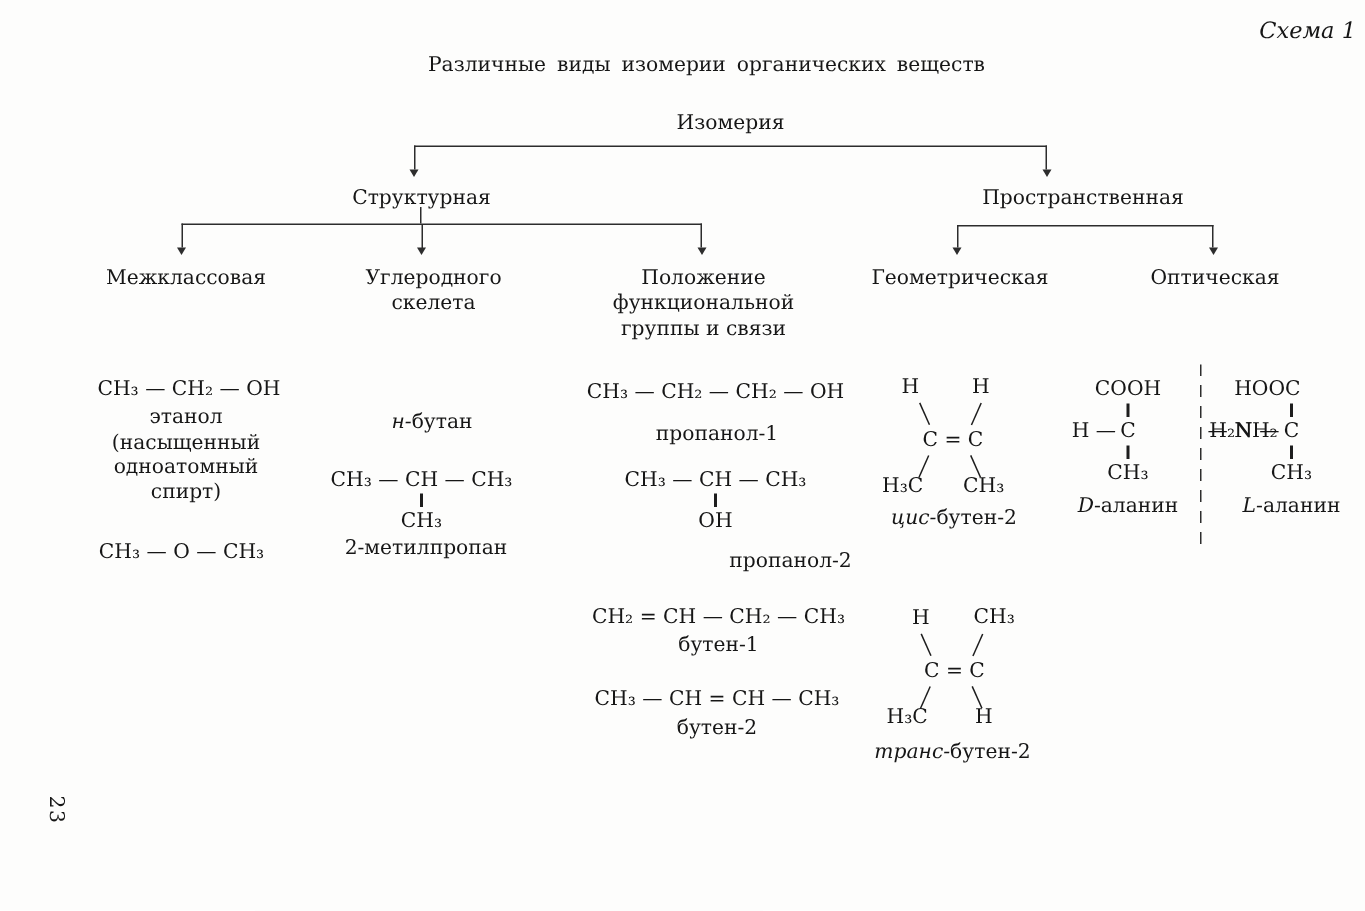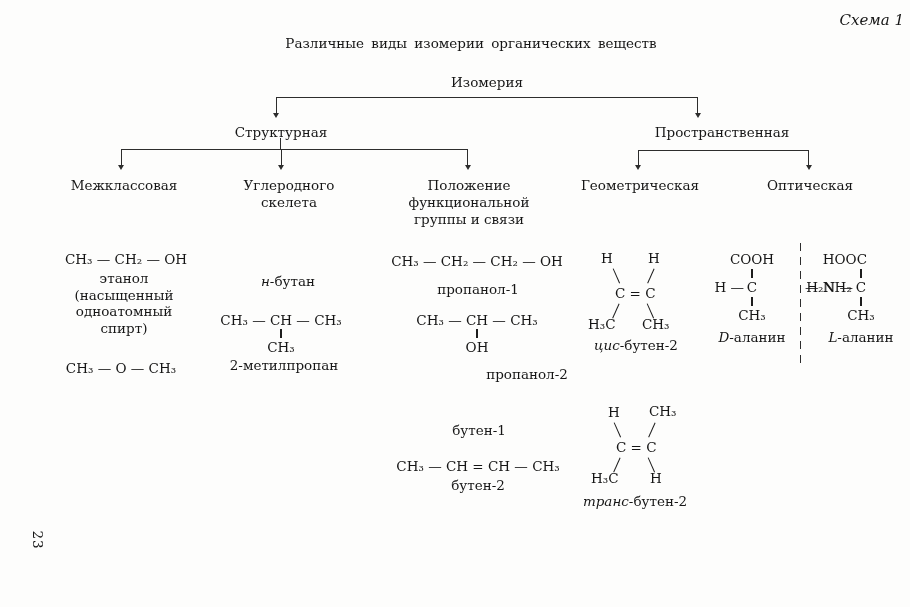--- a/index.html
+++ b/index.html
@@ -116,20 +116,21 @@
   <div class="formula" style="left:477px;top:253px;">CH₃ — CH₂ — CH₂ — OH</div>
   <div class="fname" style="left:478px;top:281px;">пропанол-1</div>
 
   <div class="branchblock" style="left:477px;top:313px;">
     <div class="bb-line">CH₃ — CH — CH₃</div>
     <div class="vbond"></div>
     <div class="bb-line">OH</div>
   </div>
   <div class="fname" style="left:479px;top:366px;margin-left:48px;">пропанол-2</div>
 
+  <div class="formula" style="left:479px;top:403px;">CH₂ = CH — CH₂ — CH₃</div>
   <div class="fname" style="left:479px;top:422px;">бутен-1</div>
   <div class="formula" style="left:478px;top:458px;">CH₃ — CH = CH — CH₃</div>
   <div class="fname" style="left:478px;top:477px;">бутен-2</div>
 
   <div class="struct" style="left:585px;top:248px;width:100px;height:110px;">
     <span class="atom" style="left:16px;top:2px;">H</span>
     <span class="atom" style="left:63px;top:2px;">H</span>
     <div class="bond" style="left:28px;top:20px;transform:rotate(66deg);"></div>
     <div class="bond" style="left:69px;top:20px;transform:rotate(114deg);"></div>
     <span class="atom" style="left:30px;top:37px;">C = C</span>

